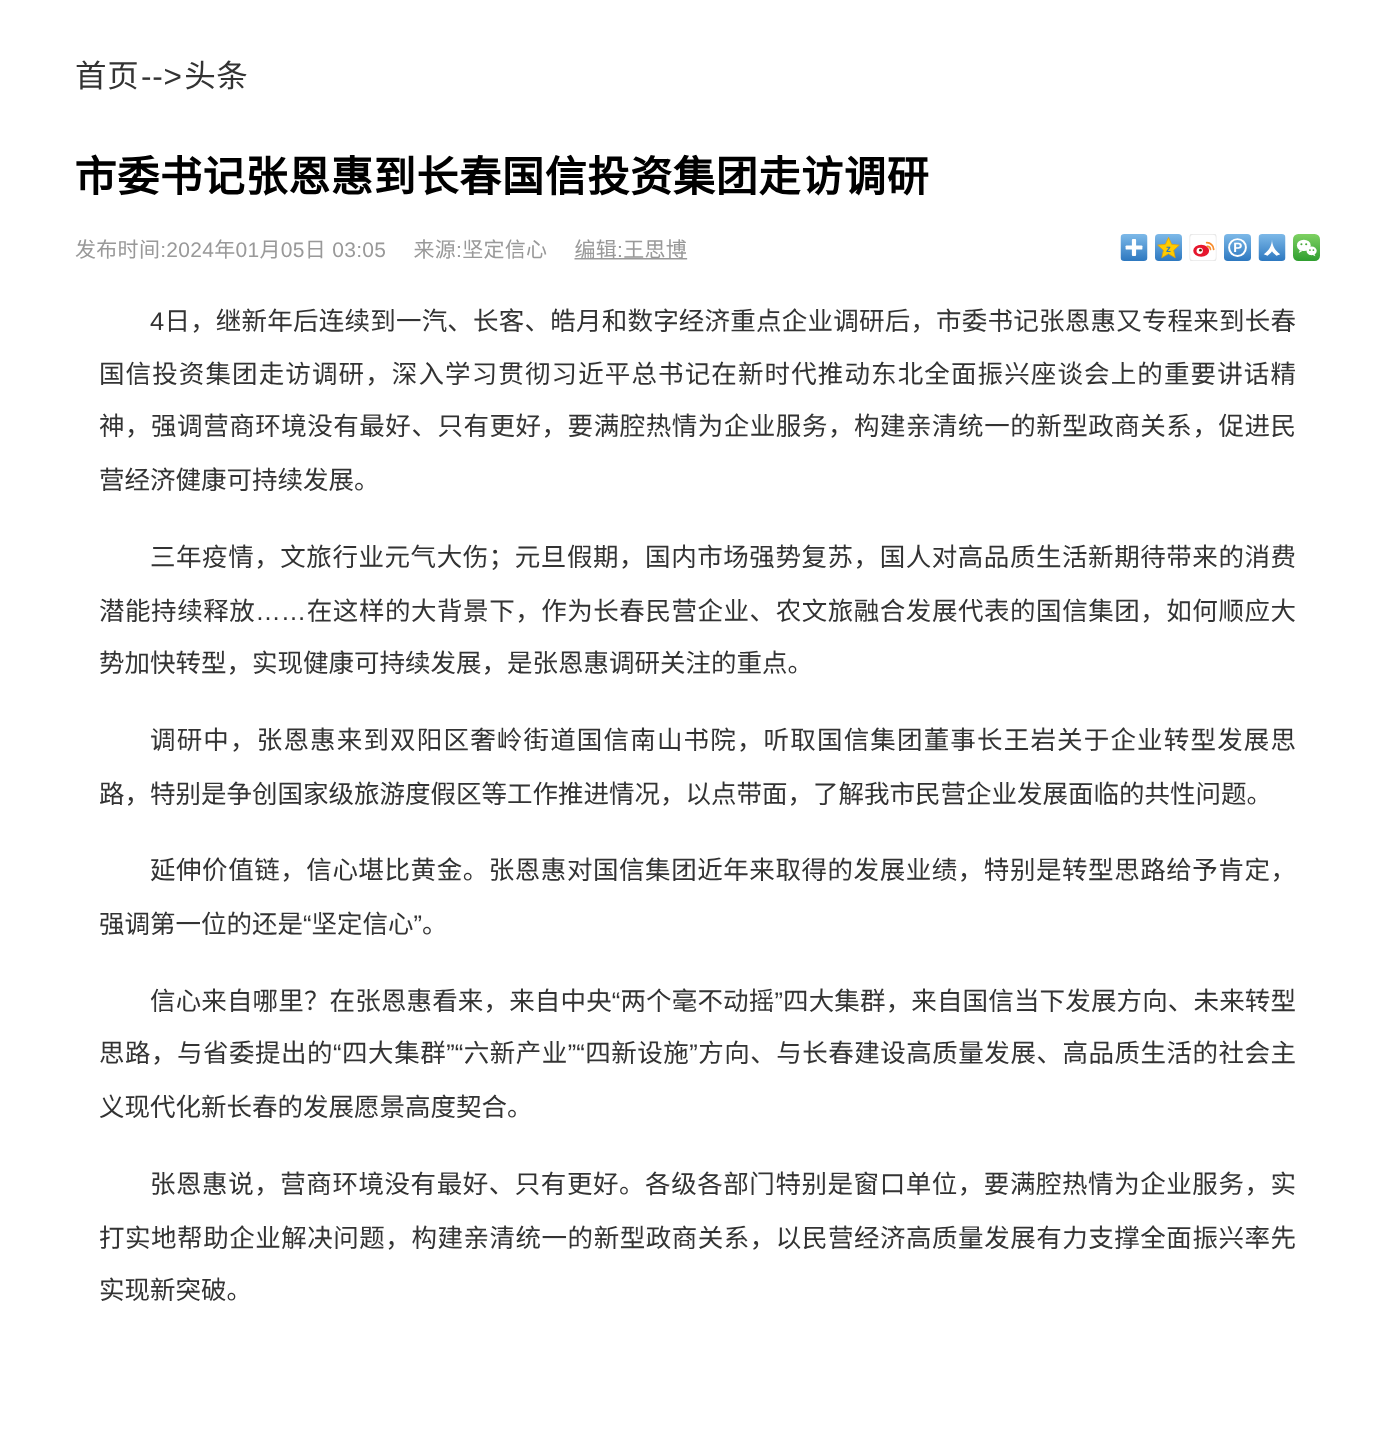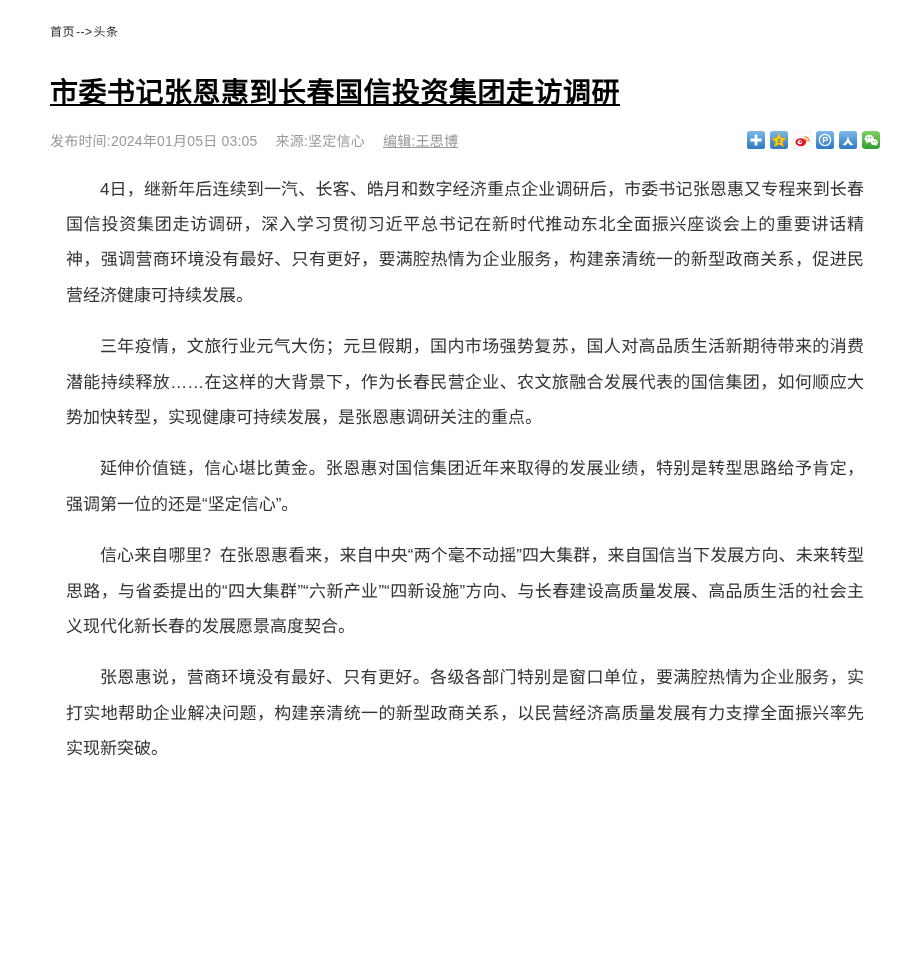--- a/index.html
+++ b/index.html
@@ -10,42 +10,41 @@
     height: 955px;
     overflow: hidden;
     font-family: "Liberation Sans", sans-serif;
   }
   .page {
     box-sizing: border-box;
     width: 919px;
     padding: 0 39px 0 50px;
   }
   .breadcrumb {
-    padding-top: 22px;
-    font-size: 12px;
+    padding-top: 34px;
+    font-size: 21px;
     color: #333333;
     letter-spacing: 0.5px;
   }
   .breadcrumb a {
     color: #333333;
     text-decoration: none;
     cursor: pointer;
   }
   .breadcrumb .sep {
     color: #333333;
     margin: 0 1px;
   }
   .article-title {
     margin: 37px 0 0 0;
     font-size: 28px;
     font-weight: bold;
     color: #000000;
     line-height: 1.2;
     letter-spacing: 0.5px;
-    text-decoration: underline;
   }
   .meta-row {
     margin-top: 19px;
     display: flex;
     justify-content: space-between;
     align-items: center;
     height: 22px;
   }
   .meta-left {
     font-size: 14px;
@@ -163,19 +162,20 @@
           <circle cx="11.3" cy="10.7" r="0.6" fill="#4aa73c"></circle>
           <circle cx="13.6" cy="10.7" r="0.6" fill="#4aa73c"></circle>
         </svg>
       </button>
     </div>
   </div>
 
   <div class="article-body">
     <p>4日，继新年后连续到一汽、长客、皓月和数字经济重点企业调研后，市委书记张恩惠又专程来到长春国信投资集团走访调研，深入学习贯彻习近平总书记在新时代推动东北全面振兴座谈会上的重要讲话精神，强调营商环境没有最好、只有更好，要满腔热情为企业服务，构建亲清统一的新型政商关系，促进民营经济健康可持续发展。</p>
     <p>三年疫情，文旅行业元气大伤；元旦假期，国内市场强势复苏，国人对高品质生活新期待带来的消费潜能持续释放……在这样的大背景下，作为长春民营企业、农文旅融合发展代表的国信集团，如何顺应大势加快转型，实现健康可持续发展，是张恩惠调研关注的重点。</p>
+    <p>调研中，张恩惠来到双阳区奢岭街道国信南山书院，听取国信集团董事长王岩关于企业转型发展思路，特别是争创国家级旅游度假区等工作推进情况，以点带面，了解我市民营企业发展面临的共性问题。</p>
     <p>延伸价值链，信心堪比黄金。张恩惠对国信集团近年来取得的发展业绩，特别是转型思路给予肯定，强调第一位的还是“坚定信心”。</p>
     <p>信心来自哪里？在张恩惠看来，来自中央“两个毫不动摇”四大集群，来自国信当下发展方向、未来转型思路，与省委提出的“四大集群”“六新产业”“四新设施”方向、与长春建设高质量发展、高品质生活的社会主义现代化新长春的发展愿景高度契合。</p>
     <p>张恩惠说，营商环境没有最好、只有更好。各级各部门特别是窗口单位，要满腔热情为企业服务，实打实地帮助企业解决问题，构建亲清统一的新型政商关系，以民营经济高质量发展有力支撑全面振兴率先实现新突破。</p>
 
   </div>
 
 </div>
 
 </body></html>

